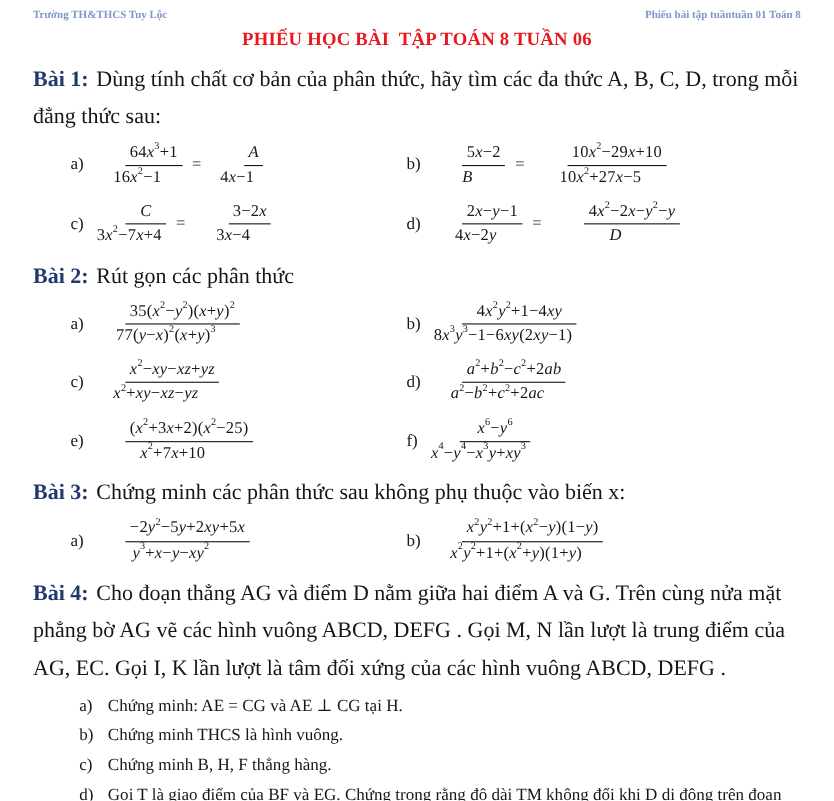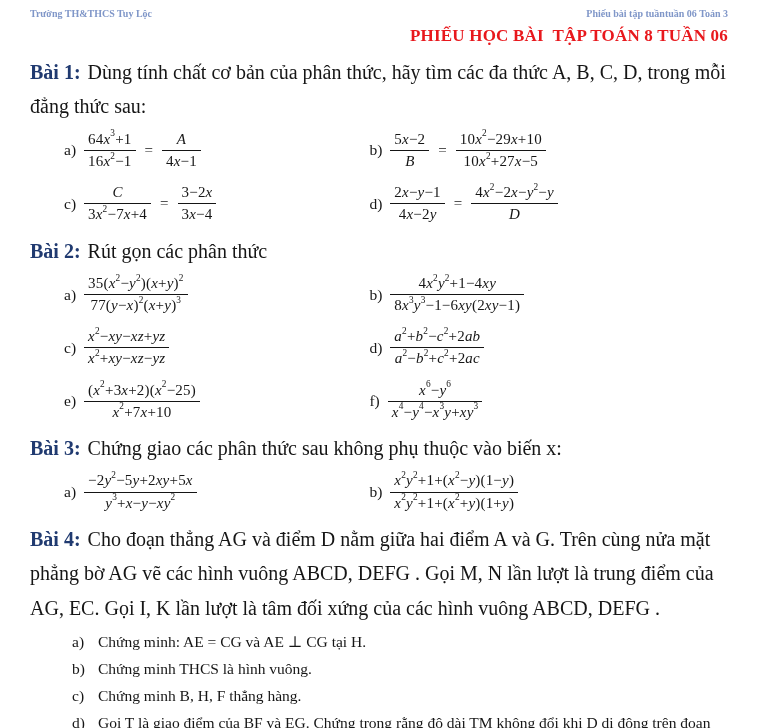--- a/index.html
+++ b/index.html
@@ -13,50 +13,50 @@
     width:758px;height:728px;box-sizing:border-box;
     padding:8px 30px 10px 30px;background:#ffffff;
     font-family:"Liberation Serif","DejaVu Serif",serif;
     color:var(--ink);overflow:hidden;
   }
   .header{
     display:flex;justify-content:space-between;align-items:center;
     font-weight:bold;font-size:10px;color:var(--header-blue);
   }
   .title{
-    text-align:right;color:var(--title-red);font-weight:bold;
+    text-align:center;color:var(--title-red);font-weight:bold;
     font-size:17px;margin-top:7px;white-space:pre-wrap;letter-spacing:.2px;
   }
   .ptext{font-size:20px;line-height:1.72;margin:9px 0 2px 0;}
   .plabel{color:var(--label-blue);font-weight:bold;margin-right:7px;}
   .eq-grid{
     display:grid;grid-template-columns:46% 54%;
     row-gap:12px;padding-left:34px;margin:6px 0 8px 0;
   }
   .eq{display:flex;align-items:center;gap:8px;font-size:15px;}
   .eq-tag{font-size:15.5px;}
   .frac{display:inline-flex;flex-direction:column;text-align:center;line-height:1.28;letter-spacing:.2px;}
-  .frac .num{border-bottom:1.3px solid #151515;padding:0 4px 1px 4px;}
+  .frac .num{border-bottom:1.3px solid #151515;padding:0 4px 1px 4px;margin-left:30px;}
   .frac .den{padding:1px 4px 0 4px;text-align:center;}
   .eq i{font-style:italic;}
   .eq sup{font-size:.62em;line-height:0;position:relative;top:-.15em;}
   .op{padding:0 1px;}
   .plist{padding-left:42px;font-size:15.5px;margin-top:4px;}
   .li{display:flex;gap:9px;line-height:1.68;margin:1px 0;}
   .li-tag{min-width:17px;}
   .li-text{flex:1;}
 </style>
 </head>
 <body>
 
 <div class="page">
 
   <div class="header">
     <span>Trường TH&amp;THCS Tuy Lộc</span>
-    <span>Phiếu bài tập tuầntuần 06 Toán 3</span>
+    <span>Phiếu bài tập tuầntuần 01 Toán 8</span>
   </div>
 
   <div class="title">PHIẾU HỌC BÀI  TẬP TOÁN 8 TUẦN 06</div>
 
   <section class="problem">
     <p class="ptext"><span class="plabel">Bài 1:</span><span>Dùng tính chất cơ bản của phân thức, hãy tìm các đa thức A, B, C, D, trong mỗi đẳng thức sau:</span></p>
     <div class="eq-grid">
         <div class="eq">
           <span class="eq-tag">a)</span>
           <span class="frac">
@@ -150,21 +150,21 @@
           <span class="eq-tag">f)</span>
           <span class="frac">
             <span class="num"><i>x</i><sup>6</sup>−<i>y</i><sup>6</sup></span>
             <span class="den"><i>x</i><sup>4</sup>−<i>y</i><sup>4</sup>−<i>x</i><sup>3</sup><i>y</i>+<i>xy</i><sup>3</sup></span>
           </span>
         </div>
       </div>
   </section>
 
   <section class="problem">
-    <p class="ptext"><span class="plabel">Bài 3:</span><span>Chứng giao các phân thức sau không phụ thuộc vào biến x:</span></p>
+    <p class="ptext"><span class="plabel">Bài 3:</span><span>Chứng minh các phân thức sau không phụ thuộc vào biến x:</span></p>
     <div class="eq-grid">
         <div class="eq">
           <span class="eq-tag">a)</span>
           <span class="frac">
             <span class="num">−2<i>y</i><sup>2</sup>−5<i>y</i>+2<i>xy</i>+5<i>x</i></span>
             <span class="den"><i>y</i><sup>3</sup>+<i>x</i>−<i>y</i>−<i>xy</i><sup>2</sup></span>
           </span>
         </div>
         <div class="eq">
           <span class="eq-tag">b)</span>

